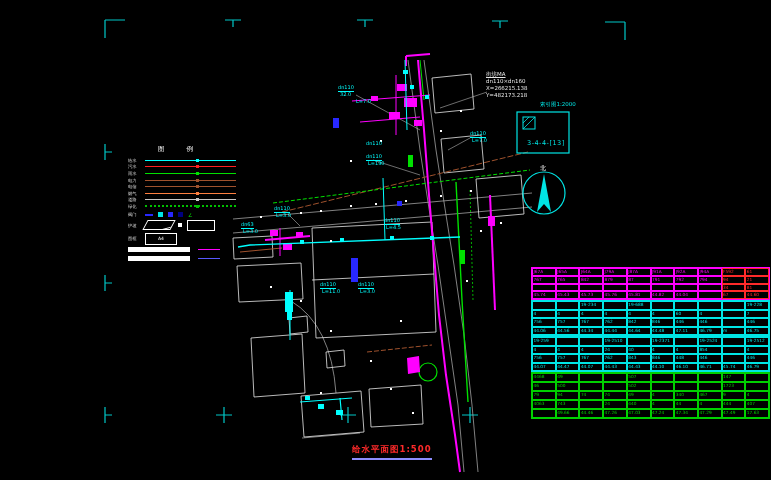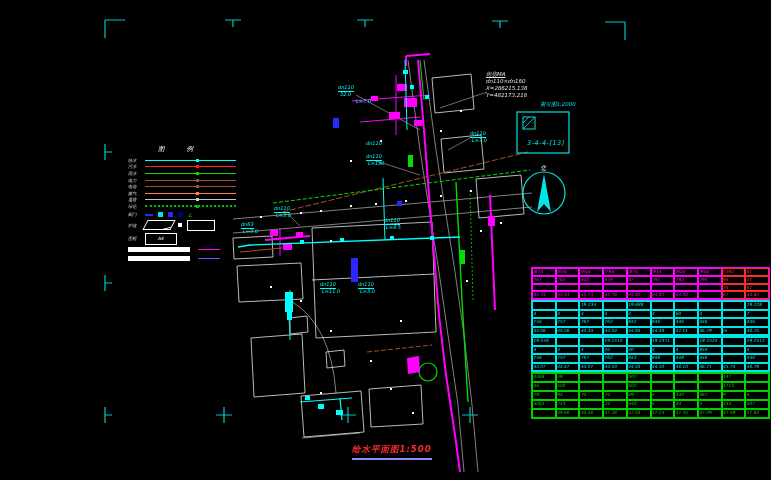--- a/index.html
+++ b/index.html
@@ -1,17 +1,17 @@
 <!DOCTYPE html>
 <html><head>
 <meta charset="utf-8">
 <style>
   html,body{margin:0;padding:0;background:#000;}
   #root{position:relative;width:771px;height:480px;background:#000;overflow:hidden;
-        font-family:"DejaVu Sans",sans-serif;font-style:italic;}
+        font-family:"DejaVu Sans",sans-serif;}
   .abs{position:absolute;}
   svg{position:absolute;left:0;top:0;}
   
   .map-label{position:absolute;font-size:5px;line-height:5px;color:#00ffff;white-space:nowrap;}
   .map-label.u{border-bottom:1px solid #00ffff;padding-bottom:1px;}
   
   #callout{position:absolute;left:486px;top:71px;color:#e8e8e8;font-size:5.5px;line-height:7px;}
   #callout .ln0{text-decoration:underline;}
   #index-label{position:absolute;left:540px;top:101px;color:#00e5e5;font-size:5.5px;}
   #detail-ref{position:absolute;left:527px;top:139px;color:#00e5e5;font-size:6.5px;letter-spacing:.5px;}

